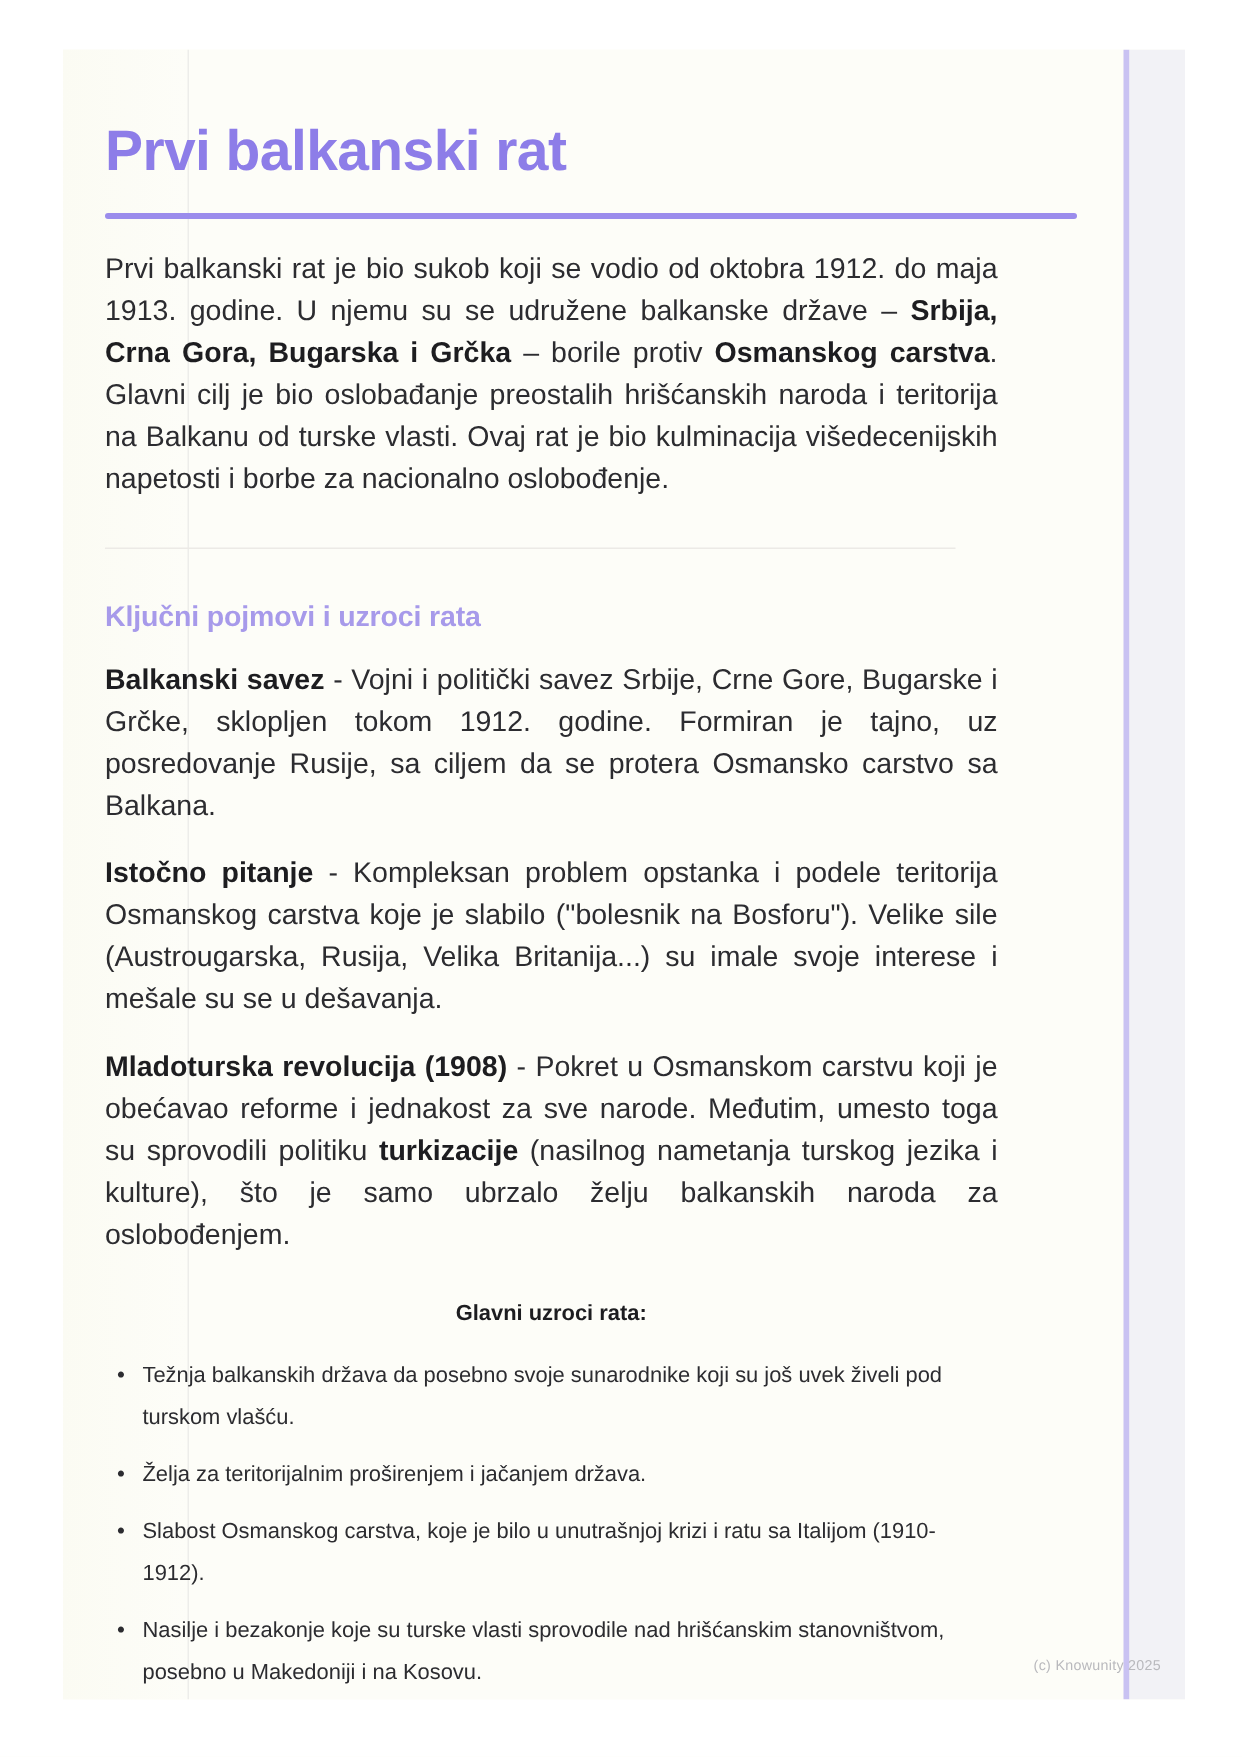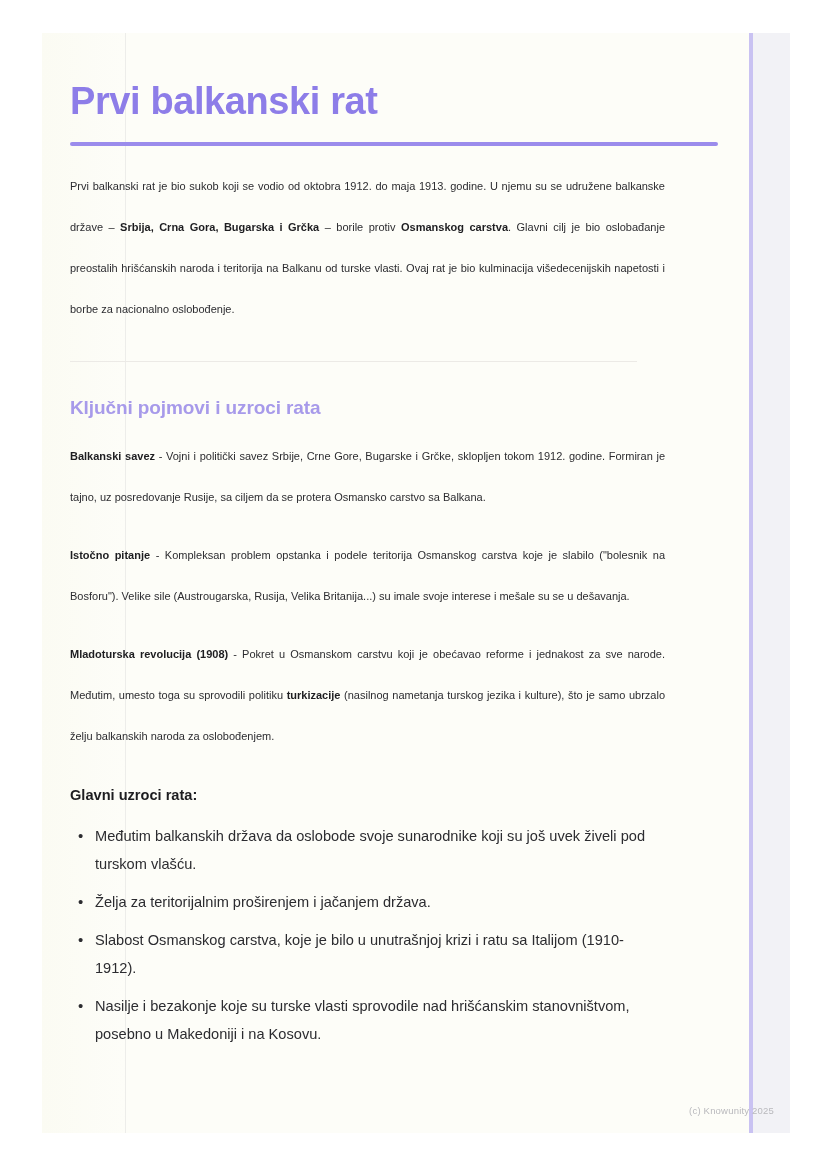--- a/index.html
+++ b/index.html
@@ -97,22 +97,22 @@
     padding-top: 35px;
     font-size: 19px;
     font-weight: bold;
     letter-spacing: -0.1px;
     color: #a79aea;
   }
 
   p.body {
     margin: 0;
     padding-top: 17px;
-    font-size: 11px;
-    line-height: 41px;
+    font-size: 19px;
+    line-height: 28px;
     color: #2c2c30;
     text-align: justify;
     text-justify: inter-word;
   }
   p.body.first { padding-top: 20px; }
   p.body b { font-weight: bold; color: #1d1d20; }
 
   .divider {
     margin-top: 31px;
     width: 567px;
@@ -120,20 +120,21 @@
     background: #eceae6;
   }
 
   .list-lead {
     margin: 0;
     padding-top: 24px;
     font-size: 14.6px;
     line-height: 29px;
     font-weight: bold;
     color: #1d1d20;
+    text-align: center;
   }
 
   ul.causes {
     margin: 0;
     padding: 12px 0 0 0;
     list-style: none;
   }
   ul.causes li {
     position: relative;
     padding-left: 25px;
@@ -181,21 +182,21 @@
 
     <div class="divider"></div>
 
     <h2 class="section-heading">Ključni pojmovi i uzroci rata</h2>
     <p class="body"><b>Balkanski savez</b><span> - Vojni i politički savez Srbije, Crne Gore, Bugarske i Grčke, sklopljen tokom 1912. godine. Formiran je tajno, uz posredovanje Rusije, sa ciljem da se protera Osmansko carstvo sa Balkana.</span></p>
     <p class="body"><b>Istočno pitanje</b><span> - Kompleksan problem opstanka i podele teritorija Osmanskog carstva koje je slabilo ("bolesnik na Bosforu"). Velike sile (Austrougarska, Rusija, Velika Britanija...) su imale svoje interese i mešale su se u dešavanja.</span></p>
     <p class="body"><b>Mladoturska revolucija (1908)</b><span> - Pokret u Osmanskom carstvu koji je obećavao reforme i jednakost za sve narode. Međutim, umesto toga su sprovodili politiku </span><b>turkizacije</b><span> (nasilnog nametanja turskog jezika i kulture), što je samo ubrzalo želju balkanskih naroda za oslobođenjem.</span></p>
 
     <p class="list-lead">Glavni uzroci rata:</p>
     <ul class="causes">
-        <li>Međutim balkanskih država da oslobode svoje sunarodnike koji su još uvek živeli pod turskom vlašću.</li>
+        <li>Težnja balkanskih država da posebno svoje sunarodnike koji su još uvek živeli pod turskom vlašću.</li>
         <li>Želja za teritorijalnim proširenjem i jačanjem država.</li>
         <li>Slabost Osmanskog carstva, koje je bilo u unutrašnjoj krizi i ratu sa Italijom (1910-1912).</li>
         <li>Nasilje i bezakonje koje su turske vlasti sprovodile nad hrišćanskim stanovništvom, posebno u Makedoniji i na Kosovu.</li>
       </ul>
 
   </div>
 
   <div class="footer">(c) Knowunity 2025</div>
 </div>
 

